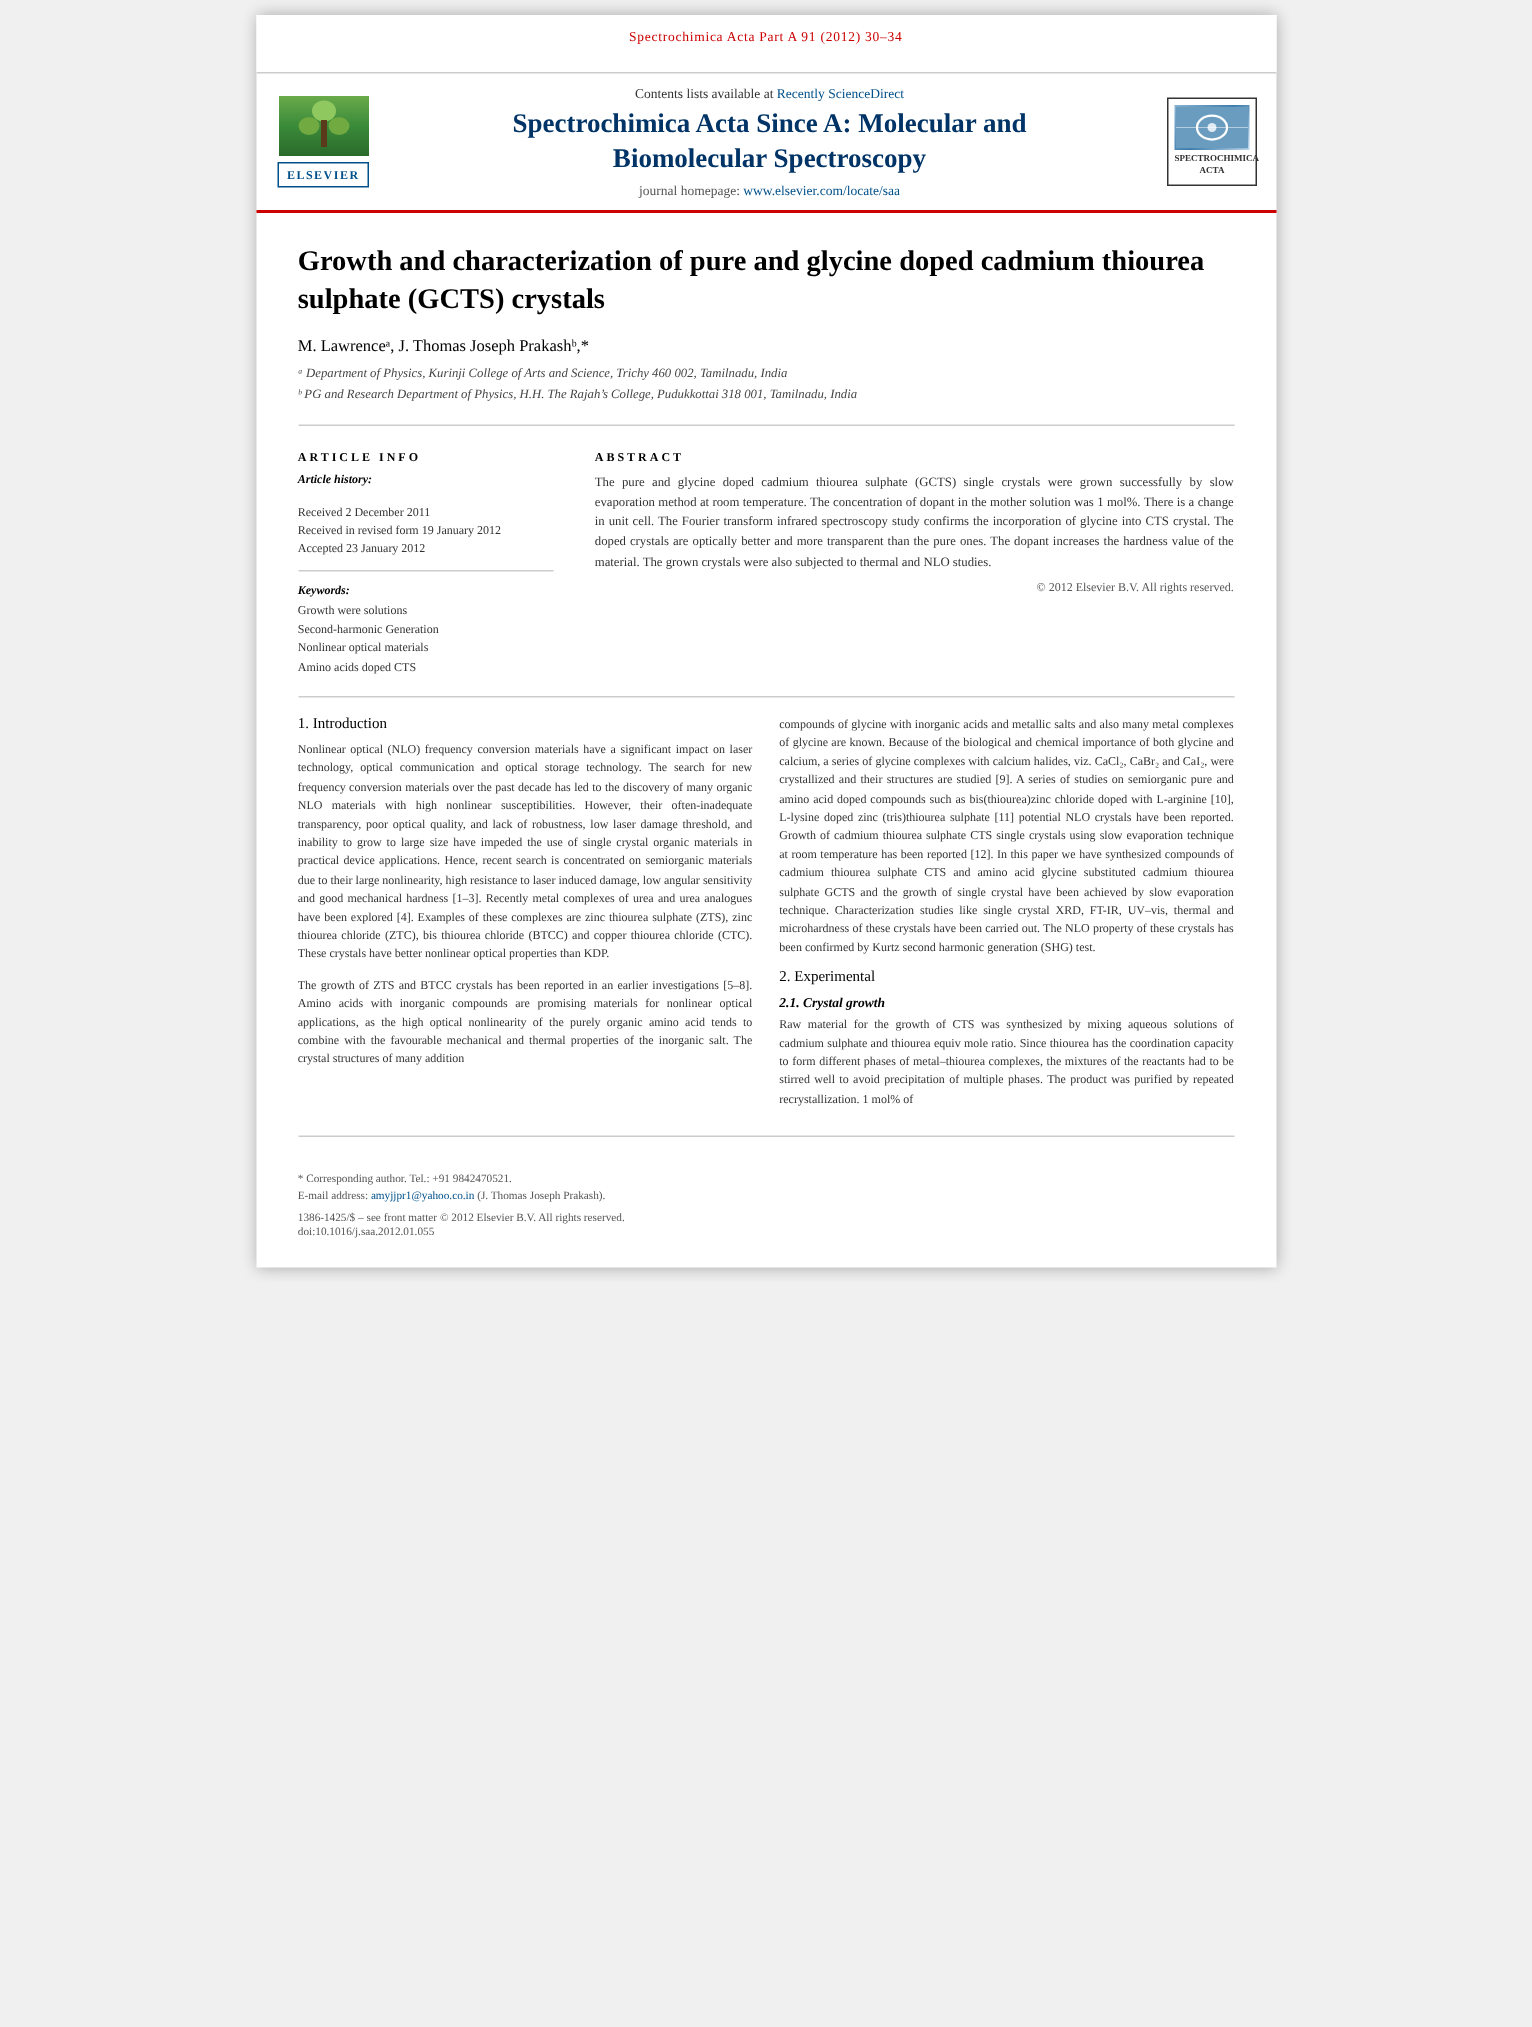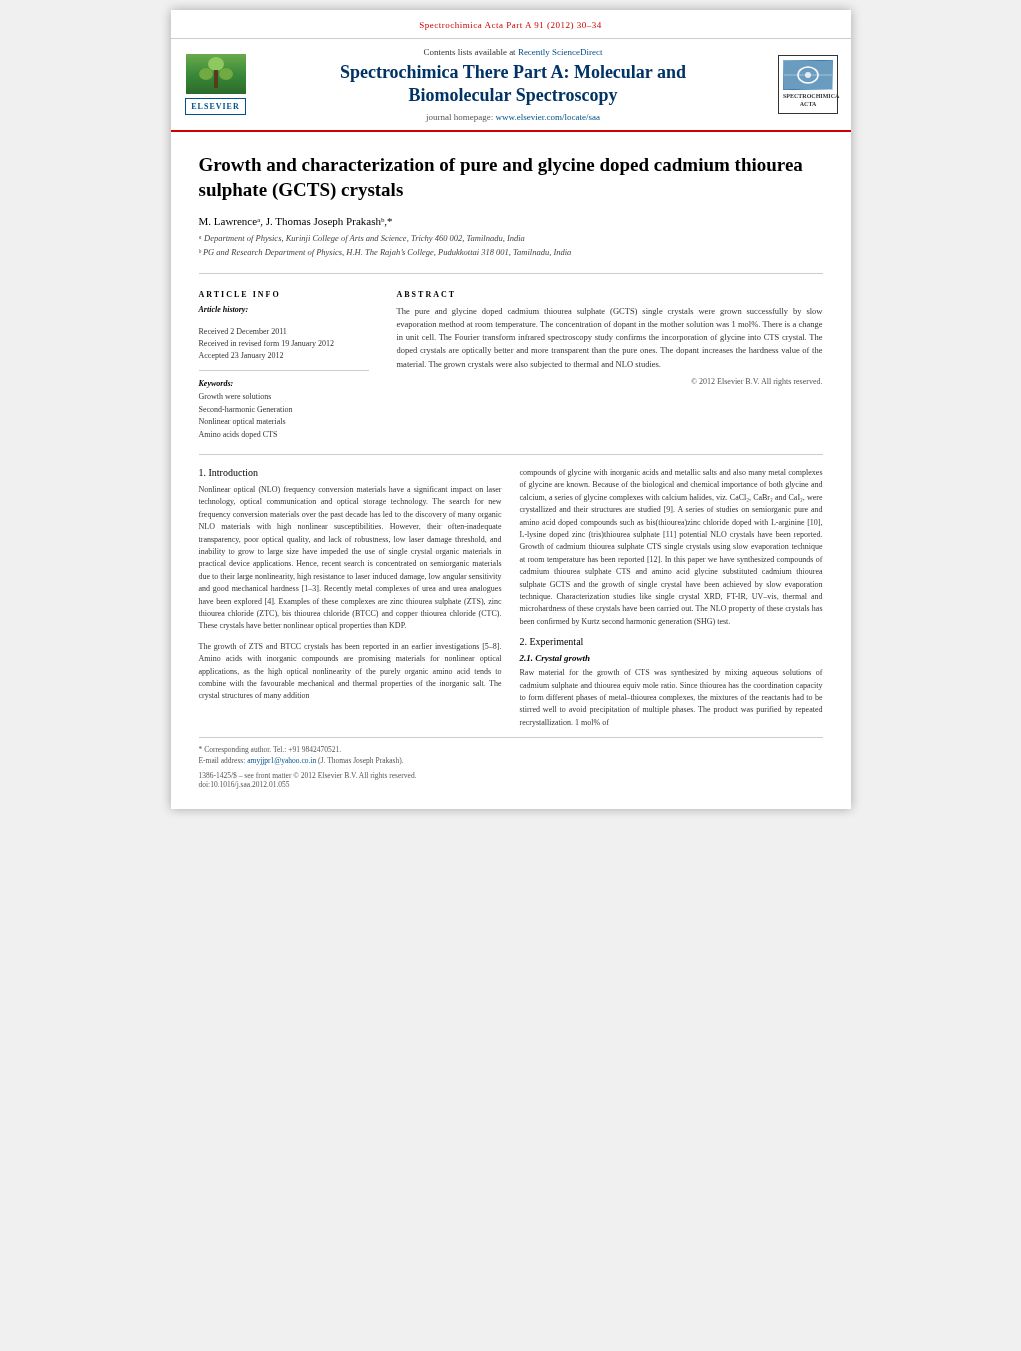--- a/index.html
+++ b/index.html
@@ -13,21 +13,21 @@
     .page {
       width: 680px;
       background: #fff;
       padding: 0;
       box-shadow: 0 0 10px rgba(0,0,0,0.3);
     }
     
     .top-bar {
       background: #fff;
       text-align: center;
-      padding: 4px 0 6px 0;
+      padding: 4px 0 16px 0;
       border-bottom: 1px solid #ccc;
     }
     .top-bar .journal-short {
       font-size: 9px;
       color: #c00;
       letter-spacing: 0.5px;
     }
     
     .header-section {
       display: flex;
@@ -223,21 +223,22 @@
     }
     .subsection-title {
       font-size: 9px;
       font-style: italic;
       font-weight: bold;
       margin: 6px 0 4px 0;
     }
     
     .footer-section {
       border-top: 1px solid #ccc;
-      padding-top: 6px;
+      padding-top: 22px;
+      margin-top: 10px;
     }
     .footnote {
       font-size: 7.5px;
       color: #555;
       line-height: 1.5;
     }
     .footnote a {
       color: #00508a;
       text-decoration: none;
     }
@@ -268,21 +269,21 @@
         </svg>
       </div>
       <div class="elsevier-logo">ELSEVIER</div>
     </div>
     <div class="header-center">
       <div class="sciverse-link">
         <span>Contents lists available at </span>
         <a href="#">Recently ScienceDirect</a>
       </div>
       <div class="journal-title">
-        <span>Spectrochimica There Part A: Molecular and</span><br>
+        <span>Spectrochimica Acta Since A: Molecular and</span><br>
         <span>Biomolecular Spectroscopy</span>
       </div>
       <div class="journal-homepage">
         <span>journal homepage: </span>
         <a href="#">www.elsevier.com/locate/saa</a>
       </div>
     </div>
     <div class="header-right">
       <div class="spectrochimica-badge">
         <div class="badge-img">

